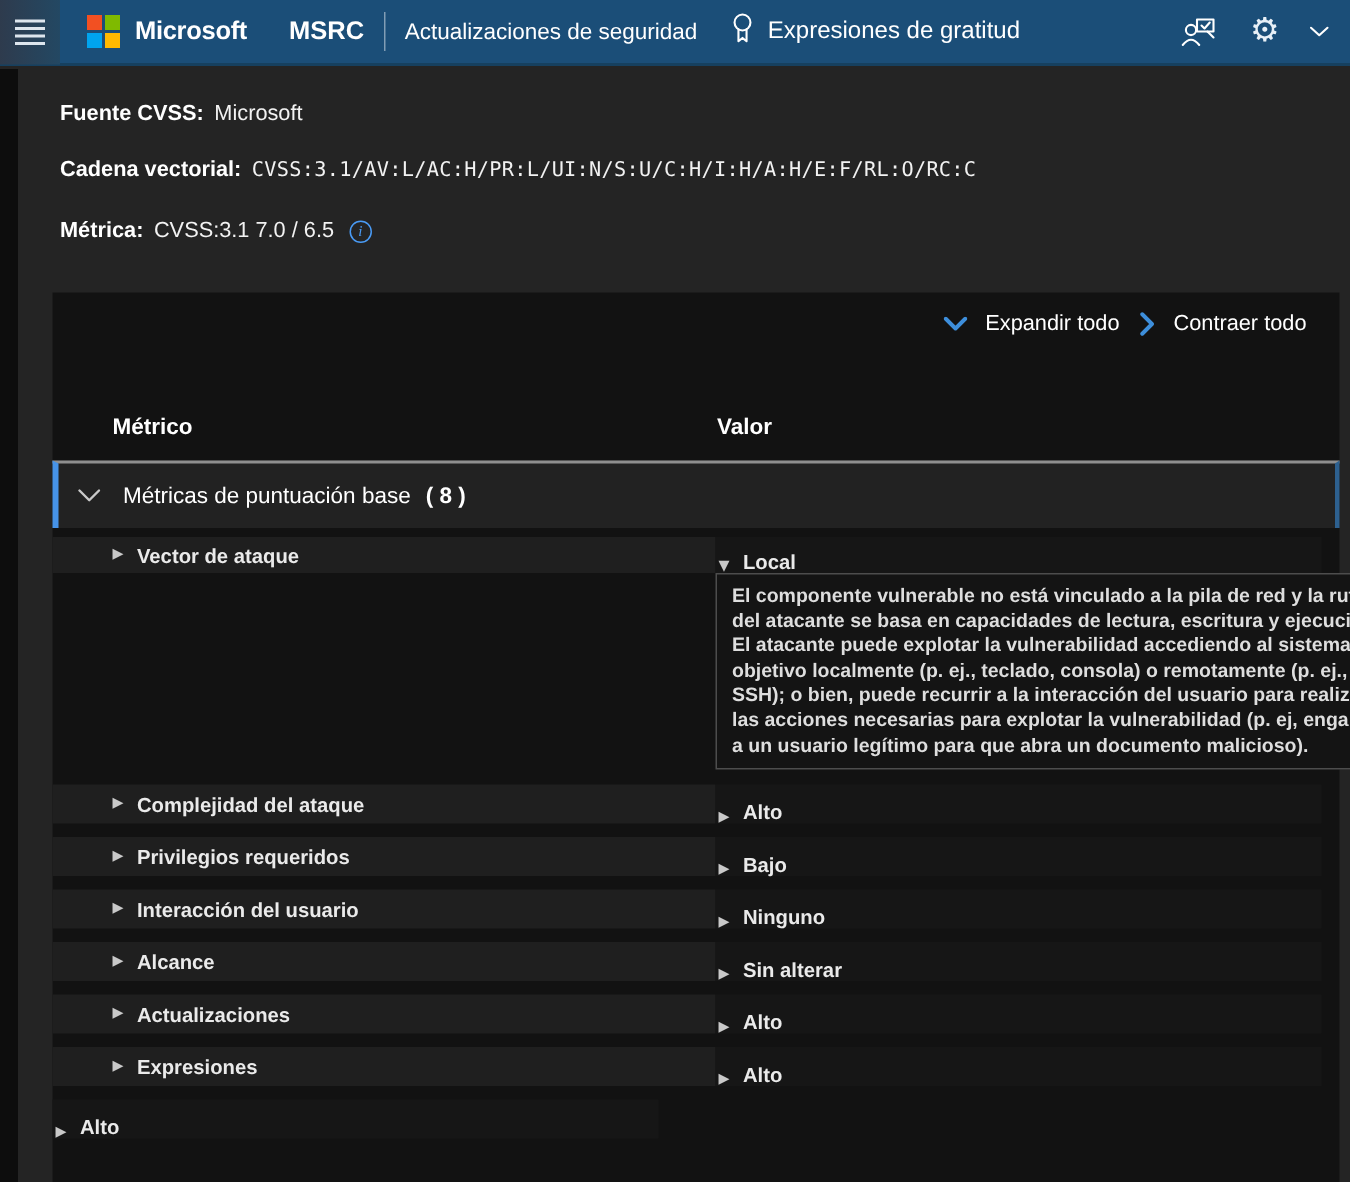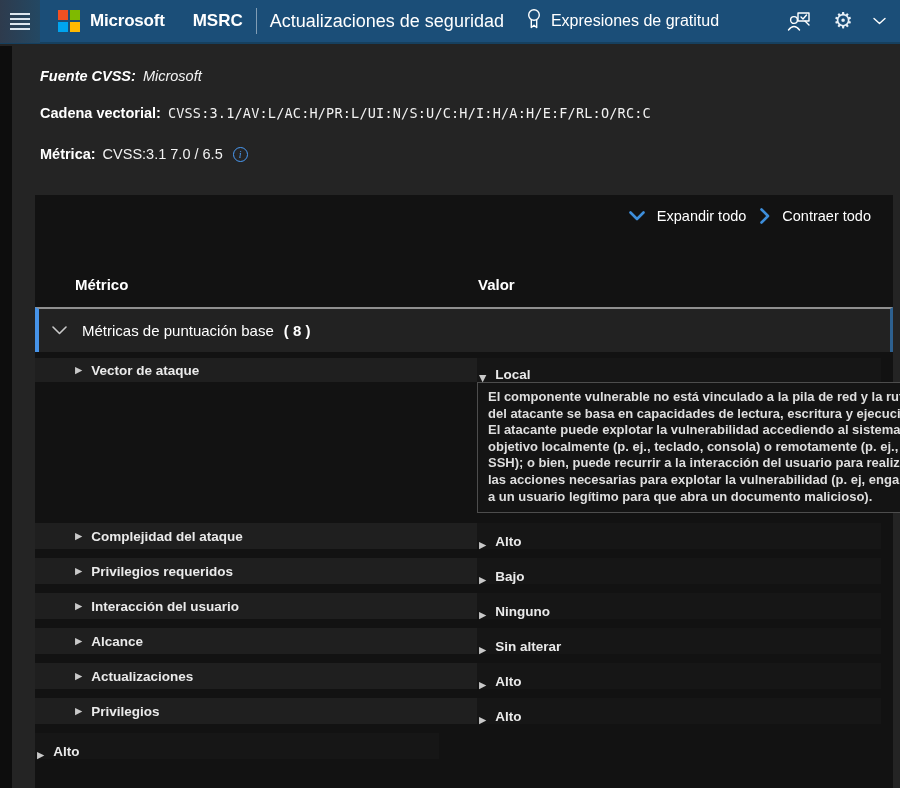--- a/index.html
+++ b/index.html
@@ -20,36 +20,36 @@
     width:40px; height:44px; display:flex; flex-direction:column;
     justify-content:center; align-items:center; gap:3px; cursor:pointer;
     background:linear-gradient(to right,#2e3b4d,#234863);
   }
   .hamburger .bar { width:20px; height:2px; background:#dde6ee; }
   .mslogo { display:grid; grid-template-columns:10px 10px; grid-template-rows:10px 10px; gap:2px; margin-left:18px; cursor:pointer; }
   .mslogo .sq { width:10px; height:10px; }
   .brand { font-weight:700; font-size:17px; margin-left:10px; letter-spacing:-0.2px; cursor:pointer; }
   .appname { font-weight:700; font-size:17px; margin-left:28px; cursor:pointer; }
   .vdivider { width:1px; height:26px; background:rgba(255,255,255,0.45); margin:0 13px; }
-  .navitem { font-size:18px; cursor:pointer; }
+  .navitem { font-size:15px; cursor:pointer; }
   .ack { display:flex; align-items:center; gap:9px; margin-left:22px; cursor:pointer; }
   .spacer { flex:1; }
   .iconbtn { display:flex; align-items:center; justify-content:center; cursor:pointer; margin-right:20px; }
   .gear-glyph { font-family:"DejaVu Sans", sans-serif; font-size:22px; line-height:22px; color:#e8f0f7; }
   svg.stroke { fill:none; stroke:#ffffff; stroke-width:1.4; stroke-linecap:round; stroke-linejoin:round; }
   svg.bluechev { fill:none; stroke:#3d8edb; stroke-width:2.6; stroke-linecap:round; stroke-linejoin:round; }
   svg.graychev { fill:none; stroke:#c9c9c9; stroke-width:1.6; stroke-linecap:round; stroke-linejoin:round; }
 
   
   .left-strip { position:absolute; left:0; top:46px; width:12px; height:742px; background:#0d0d0d; }
 
   
   .info-area { padding-left:40px; }
   .iline { display:flex; align-items:center; }
-  .iline.l1 { margin-top:24px;font-style:italic; }
+  .iline.l1 { margin-top:24px; }
   .iline.l2 { margin-top:21px; }
   .iline.l3 { margin-top:25px; }
   .ilabel { font-weight:700; font-size:14.5px; }
   .ival { font-size:14.5px; margin-left:7px; color:#f2f2f2; }
   .ival.mono { font-family:"DejaVu Sans Mono", monospace; font-size:13.5px; letter-spacing:0.2px; }
   .info-icon {
     width:15px; height:15px; border:1px solid #4a9bf5; border-radius:50%;
     color:#4a9bf5; font-size:10px; display:inline-flex; align-items:center; justify-content:center;
     margin-left:10px; cursor:pointer; font-family:"Liberation Serif", serif; font-style:italic;
   }
@@ -250,21 +250,21 @@
       </div>
       <div class="cell-v">
         <span class="tri tri-r"></span>
         <span class="cell-label">Alto</span>
       </div>
     </div>
 
     <div class="trow">
       <div class="cell-m">
         <span class="tri tri-r"></span>
-        <span class="cell-label">Privilegios</span>
+        <span class="cell-label">Expresiones</span>
       </div>
       <div class="cell-v">
         <span class="tri tri-r"></span>
         <span class="cell-label">Alto</span>
       </div>
     </div>
 
     <div class="trow">
       <div class="cell-v">
         <span class="tri tri-r"></span>

